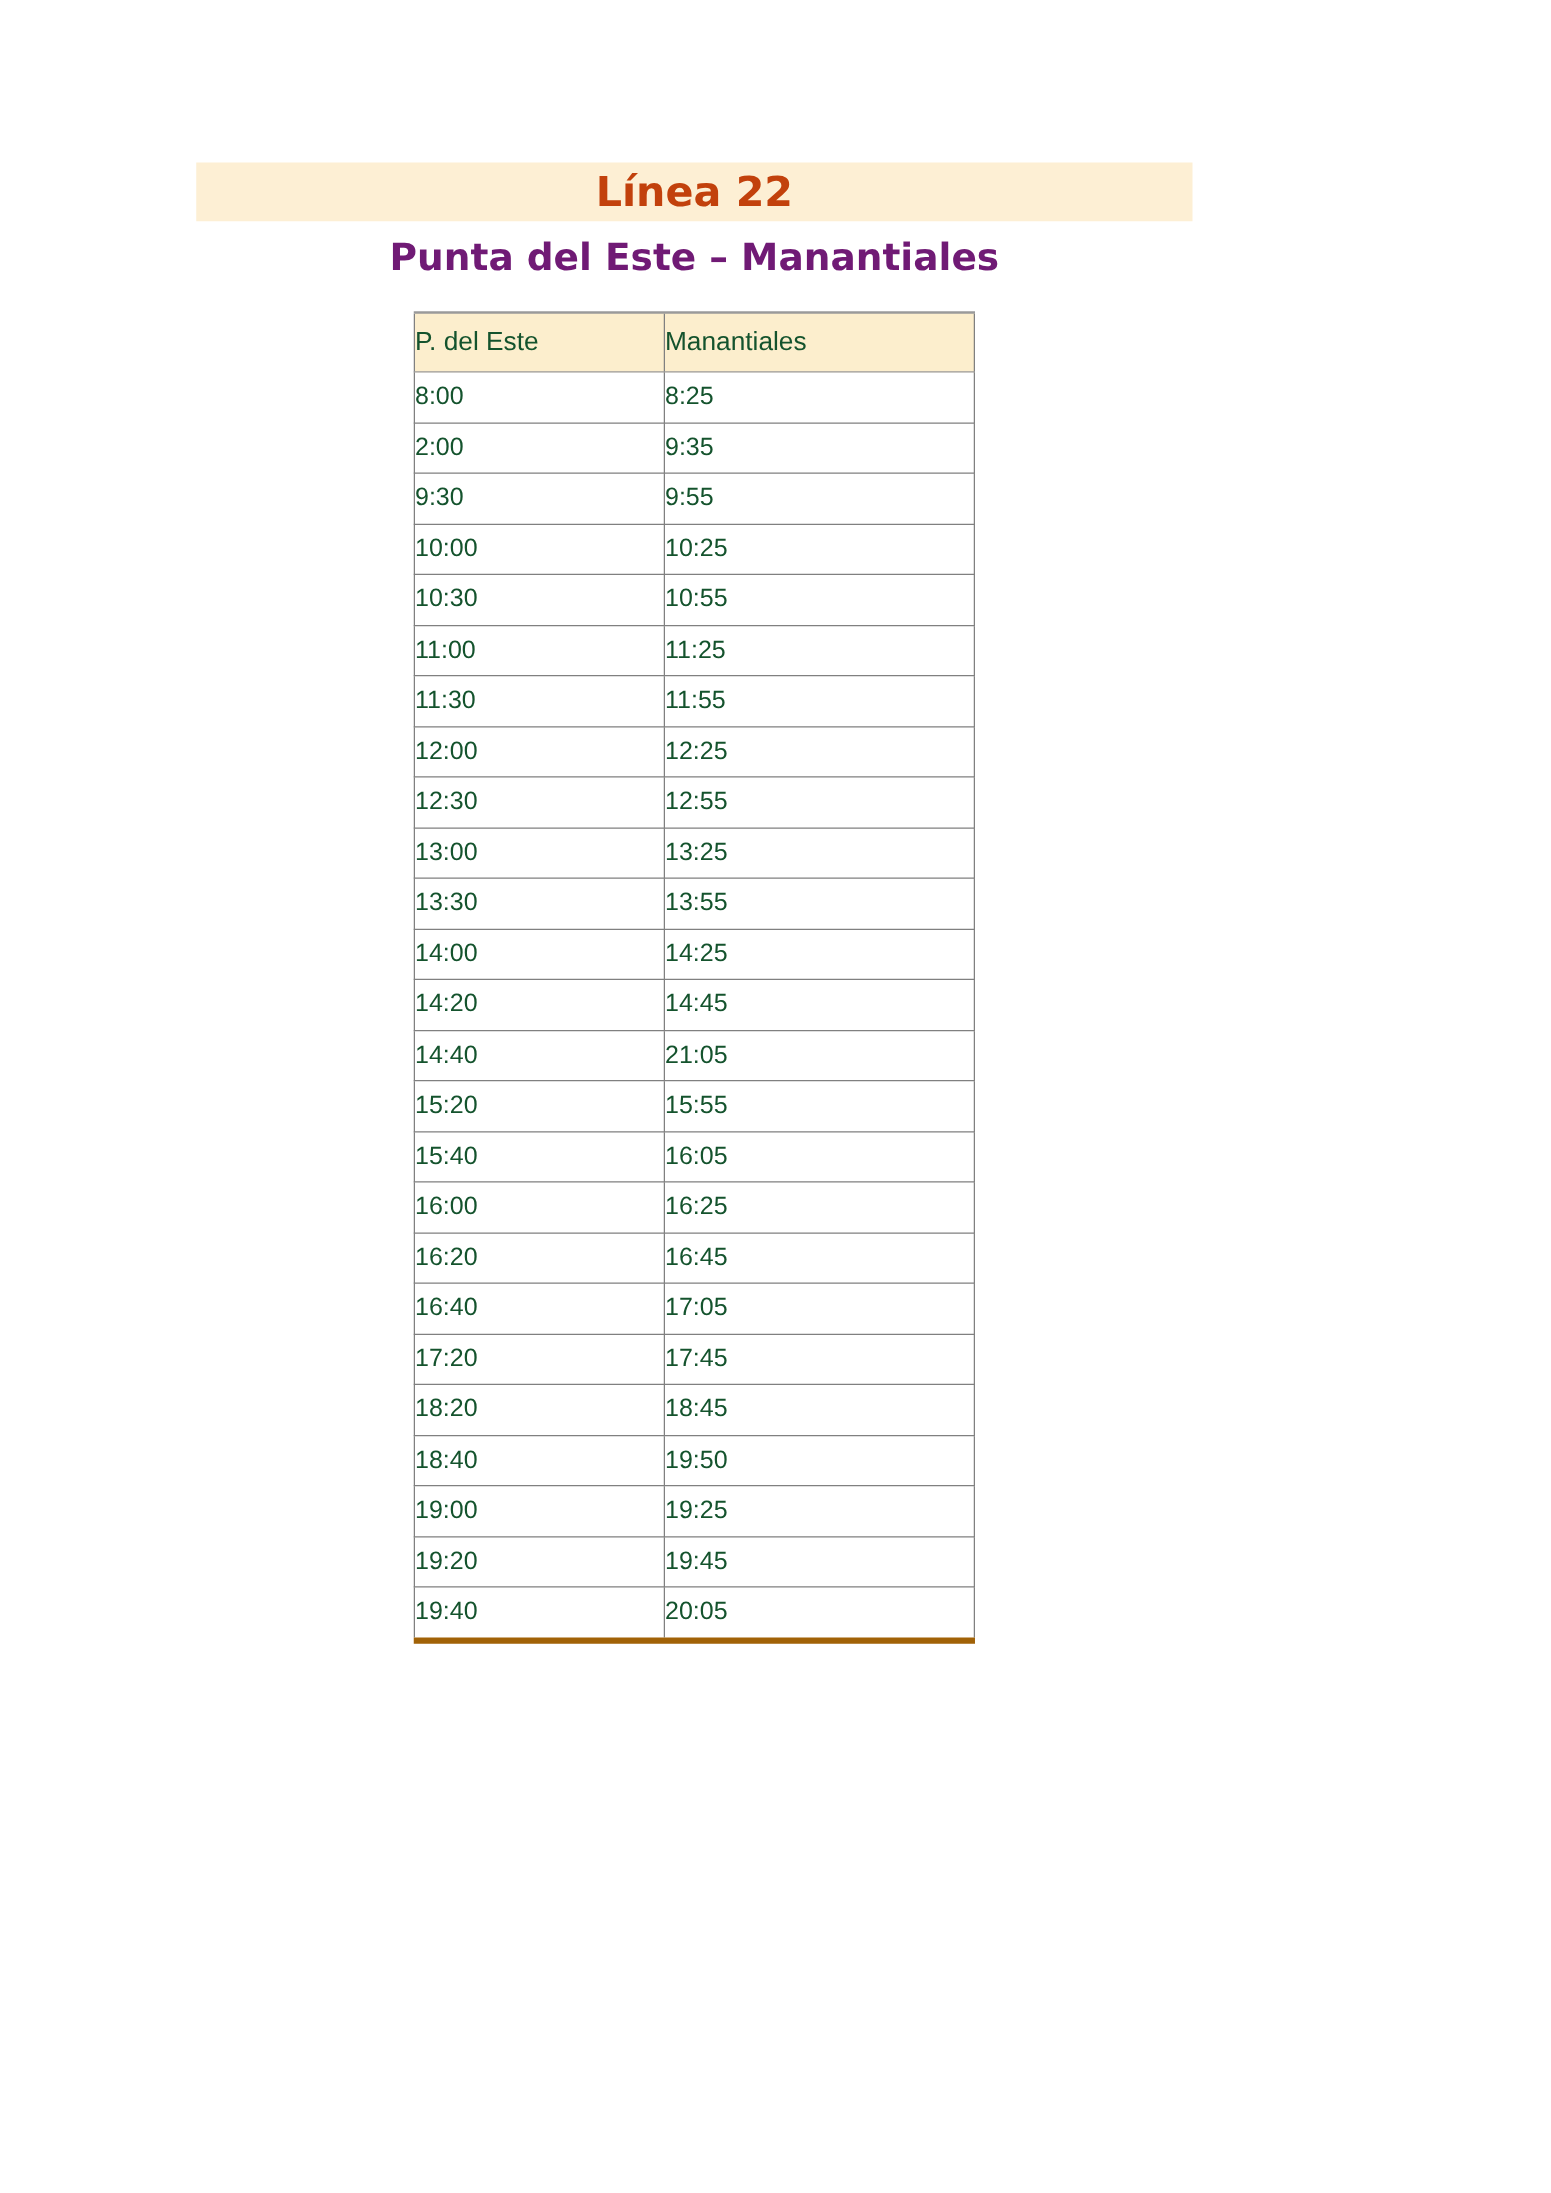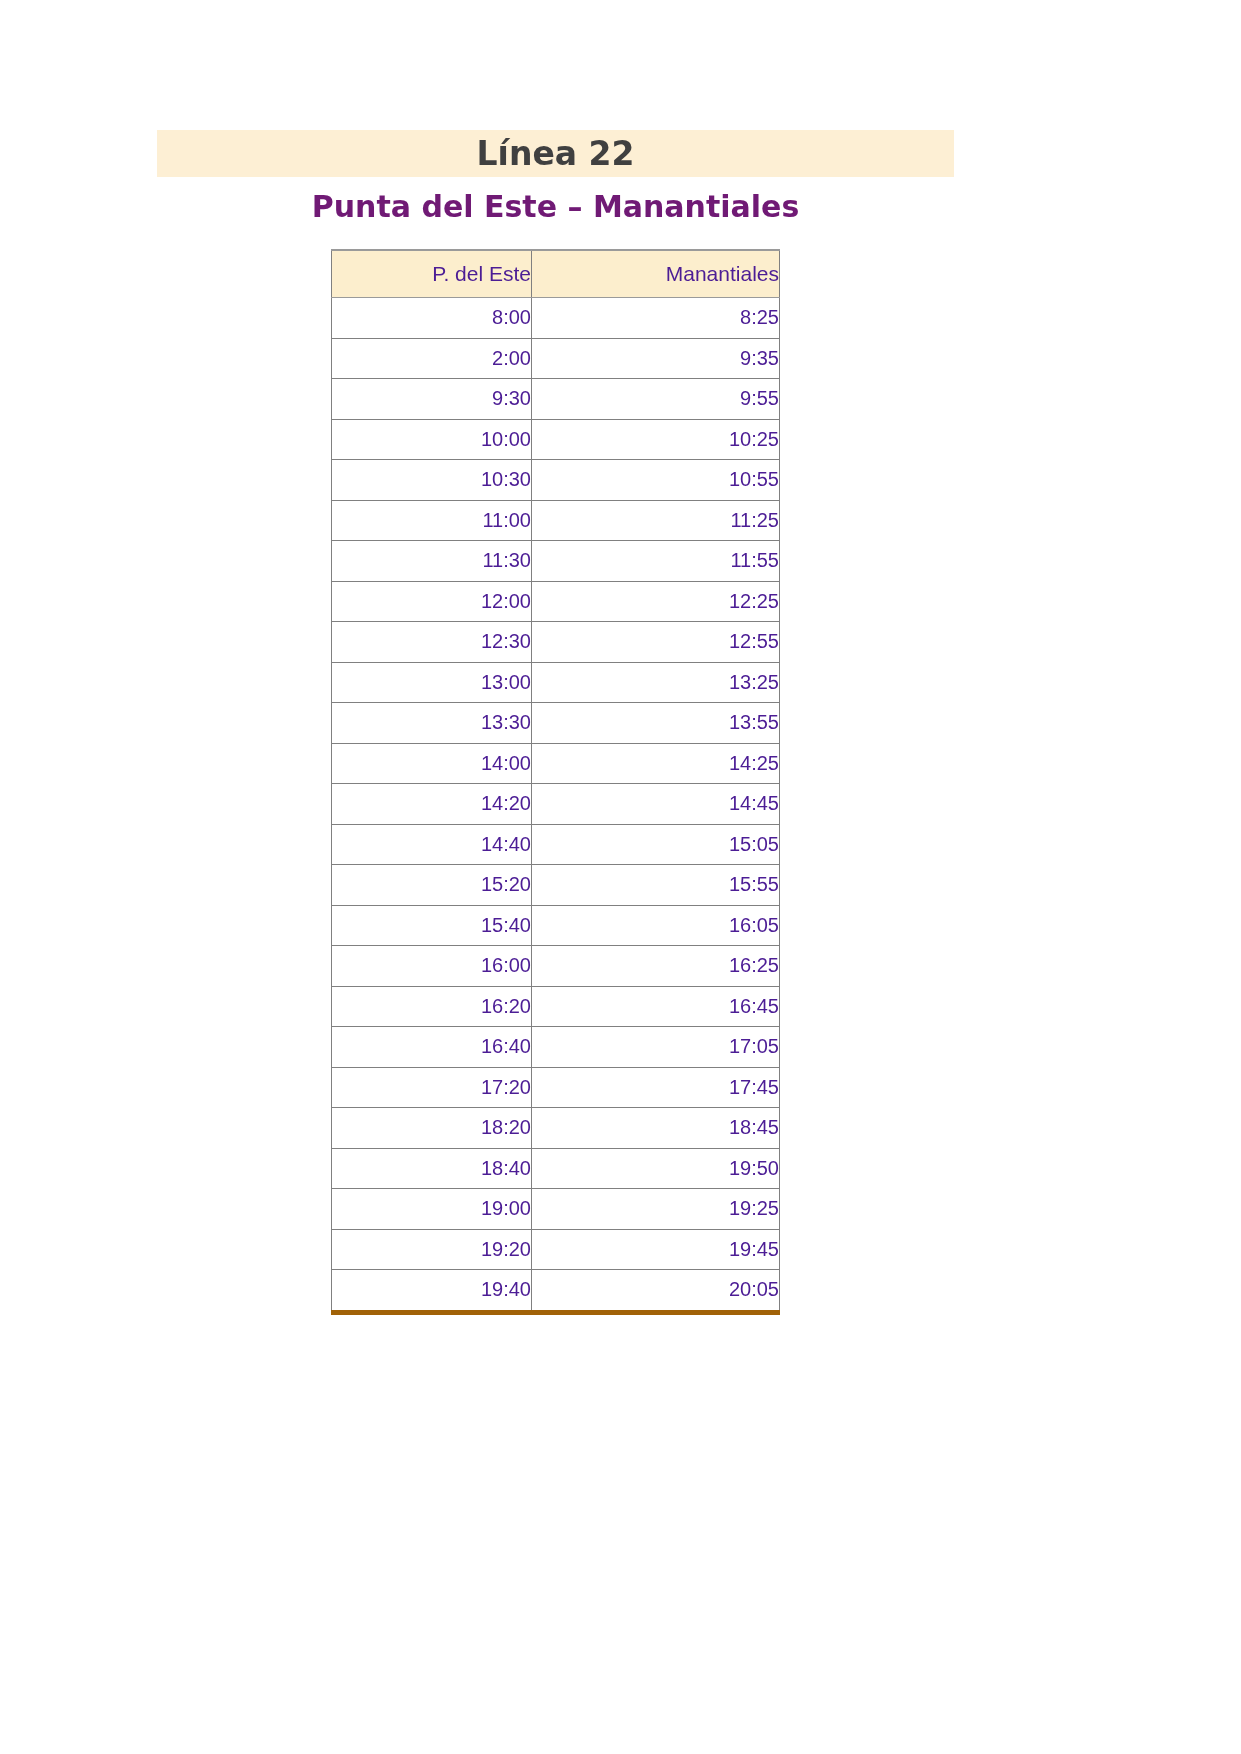--- a/index.html
+++ b/index.html
@@ -34,21 +34,21 @@
     height: 47px;
     background: #fdefd4;
     display: flex;
     align-items: center;
     justify-content: center;
   }
   .title-text {
     font-family: "DejaVu Sans", sans-serif;
     font-size: 33px;
     font-weight: bold;
-    color: #404040;
+    color: #c2410c;
     letter-spacing: 0px;
     line-height: 1;
   }
 
   
   .subtitle-wrap {
     position: absolute;
     left: 157px;
     top: 186px;
     width: 797px;
@@ -77,25 +77,25 @@
     border-collapse: collapse;
     width: 448px;
     table-layout: fixed;
   }
   table.timetable col.c1 { width: 200px; }
   table.timetable col.c2 { width: 248px; }
 
   table.timetable th,
   table.timetable td {
     border: 1px solid #808080;
-    text-align: right;
+    text-align: left;
     vertical-align: middle;
     font-family: "Liberation Sans", sans-serif;
     font-size: 20px;
-    color: #4c1d95;
+    color: #14532d;
     padding: 0;
     height: 39.5px;
     line-height: 39.5px;
     font-weight: normal;
   }
   table.timetable thead th {
     background: #fceecd;
     height: 46px;
     line-height: 46px;
     font-size: 21px;
@@ -183,21 +183,21 @@
           <tr>
             <td>14:00</td>
             <td>14:25</td>
           </tr>
           <tr>
             <td>14:20</td>
             <td>14:45</td>
           </tr>
           <tr>
             <td>14:40</td>
-            <td>15:05</td>
+            <td>21:05</td>
           </tr>
           <tr>
             <td>15:20</td>
             <td>15:55</td>
           </tr>
           <tr>
             <td>15:40</td>
             <td>16:05</td>
           </tr>
           <tr>

